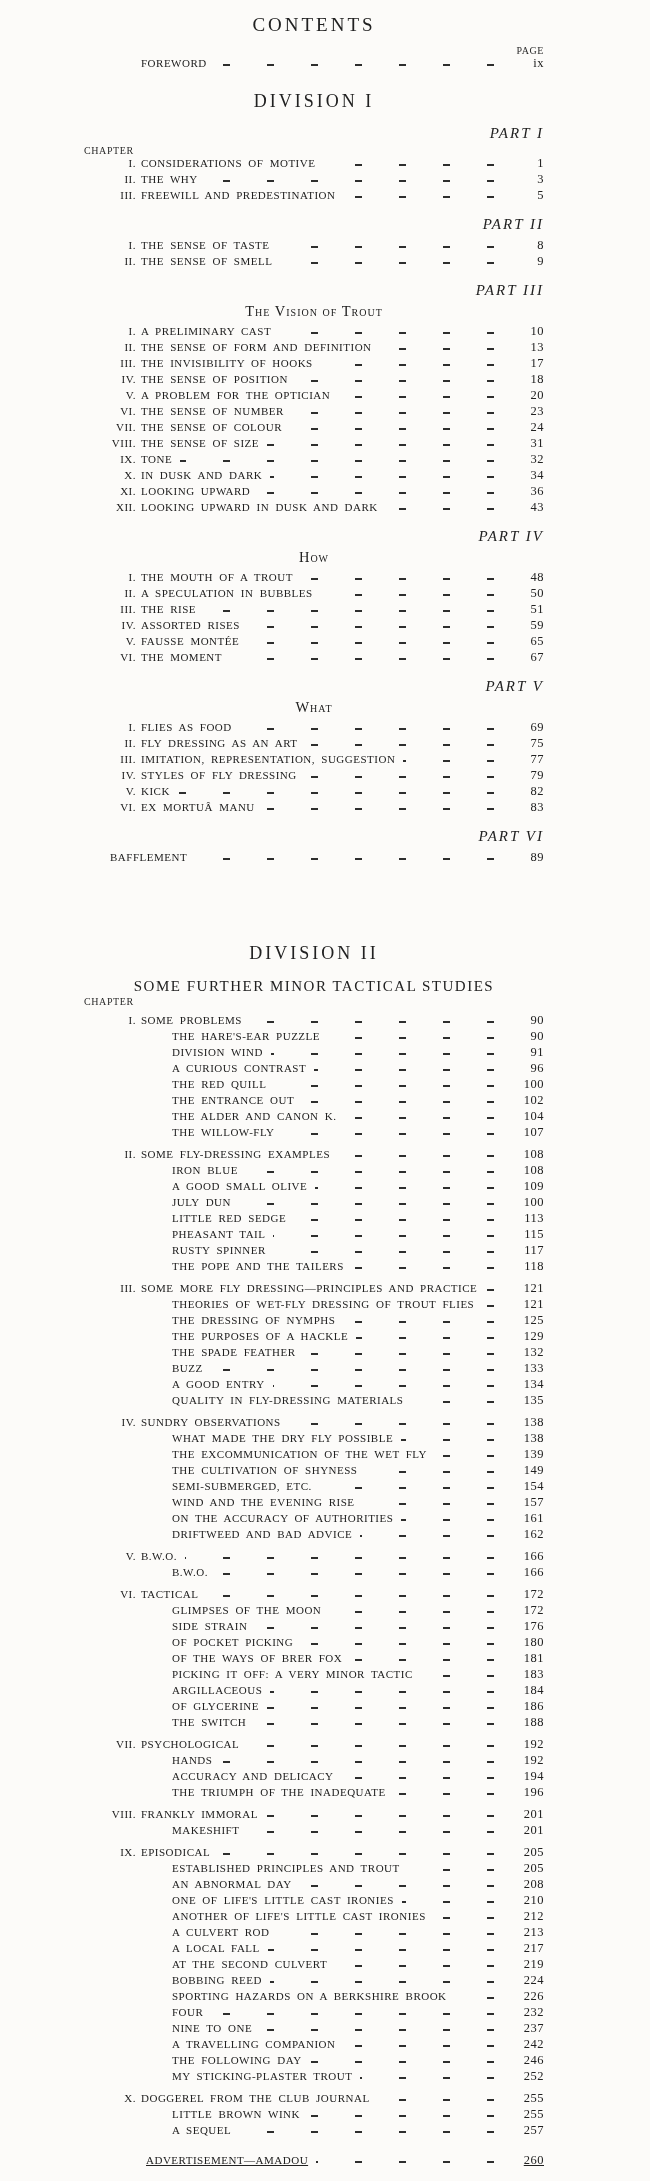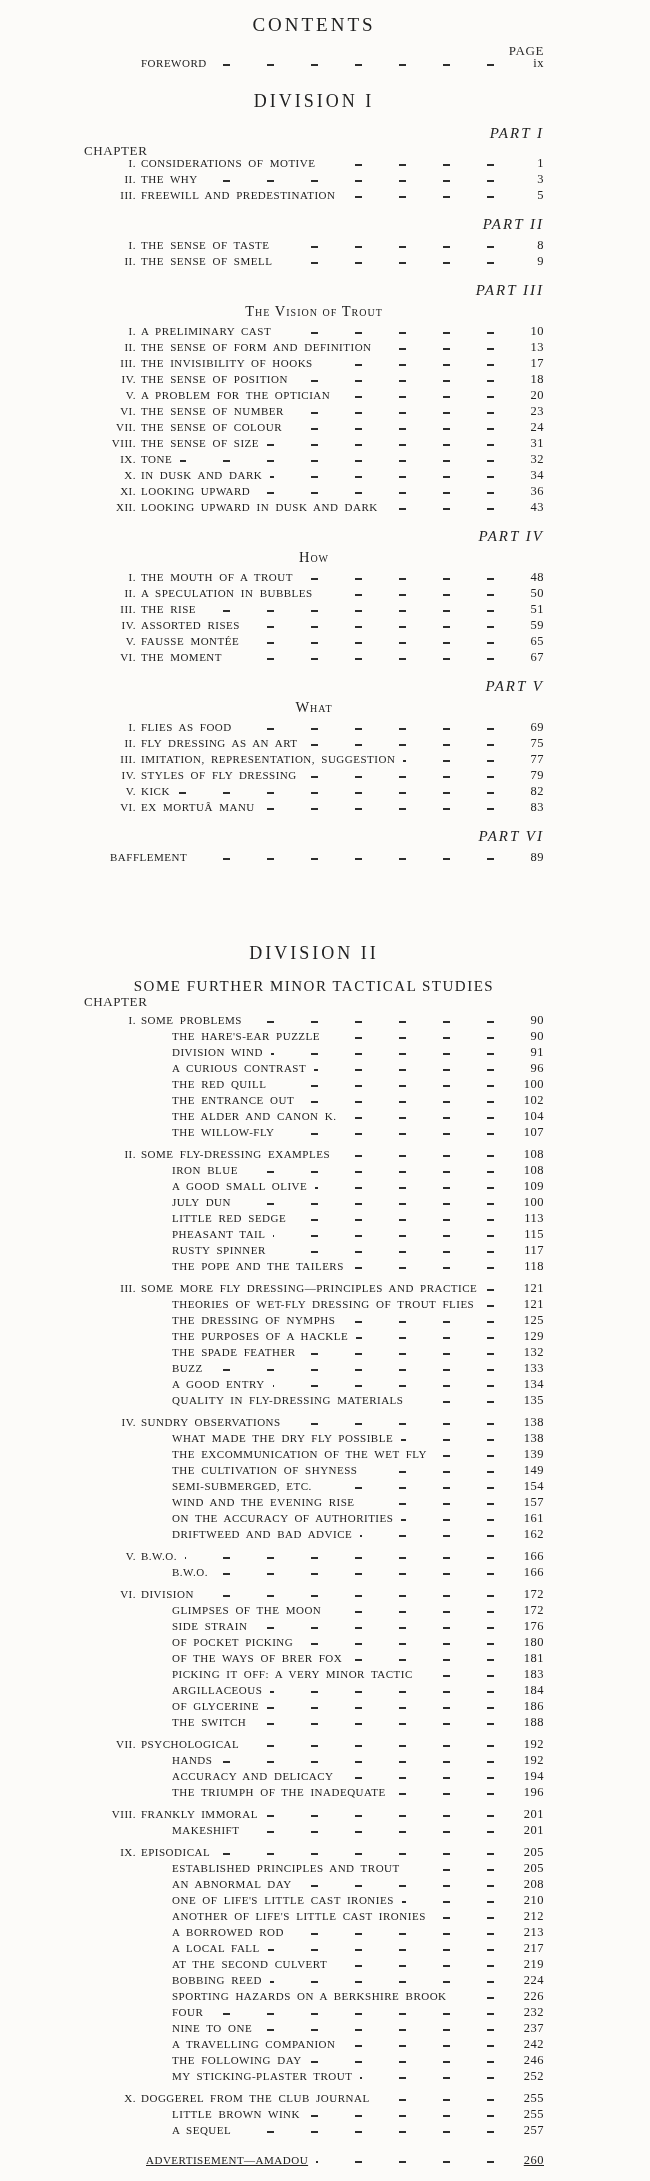--- a/index.html
+++ b/index.html
@@ -14,21 +14,21 @@
     padding: 14px 106px 14px 84px;
     overflow: hidden;
   }
   .book-title {
     font-size: 19px;
     letter-spacing: 3px;
     line-height: 22px;
     text-align: center;
   }
   .col-label {
-    font-size: 13px;
+    font-size: 10px;
     letter-spacing: 0.6px;
     line-height: 9px;
     color: #2a2a2a;
   }
   .col-label.right { text-align: right; margin-top: 10px; }
   .division-h {
     font-size: 18px;
     letter-spacing: 3px;
     line-height: 21px;
     text-align: center;
@@ -487,21 +487,21 @@
         </div>
         <div class="row sub">
           <span class="ttl">B.W.O.</span>
           <span class="leader"></span>
           <span class="pg">166</span>
         </div>
       </div>
       <div class="chap-block">
         <div class="row">
           <span class="num">VI.</span>
-          <span class="ttl">DIVISION</span>
+          <span class="ttl">TACTICAL</span>
           <span class="leader"></span>
           <span class="pg">172</span>
         </div>
         <div class="row sub">
           <span class="ttl">GLIMPSES OF THE MOON</span>
           <span class="leader"></span>
           <span class="pg">172</span>
         </div>
         <div class="row sub">
           <span class="ttl">SIDE STRAIN</span>
@@ -596,21 +596,21 @@
           <span class="ttl">ONE OF LIFE'S LITTLE CAST IRONIES</span>
           <span class="leader"></span>
           <span class="pg">210</span>
         </div>
         <div class="row sub">
           <span class="ttl">ANOTHER OF LIFE'S LITTLE CAST IRONIES</span>
           <span class="leader"></span>
           <span class="pg">212</span>
         </div>
         <div class="row sub">
-          <span class="ttl">A BORROWED ROD</span>
+          <span class="ttl">A CULVERT ROD</span>
           <span class="leader"></span>
           <span class="pg">213</span>
         </div>
         <div class="row sub">
           <span class="ttl">A LOCAL FALL</span>
           <span class="leader"></span>
           <span class="pg">217</span>
         </div>
         <div class="row sub">
           <span class="ttl">AT THE SECOND CULVERT</span>

